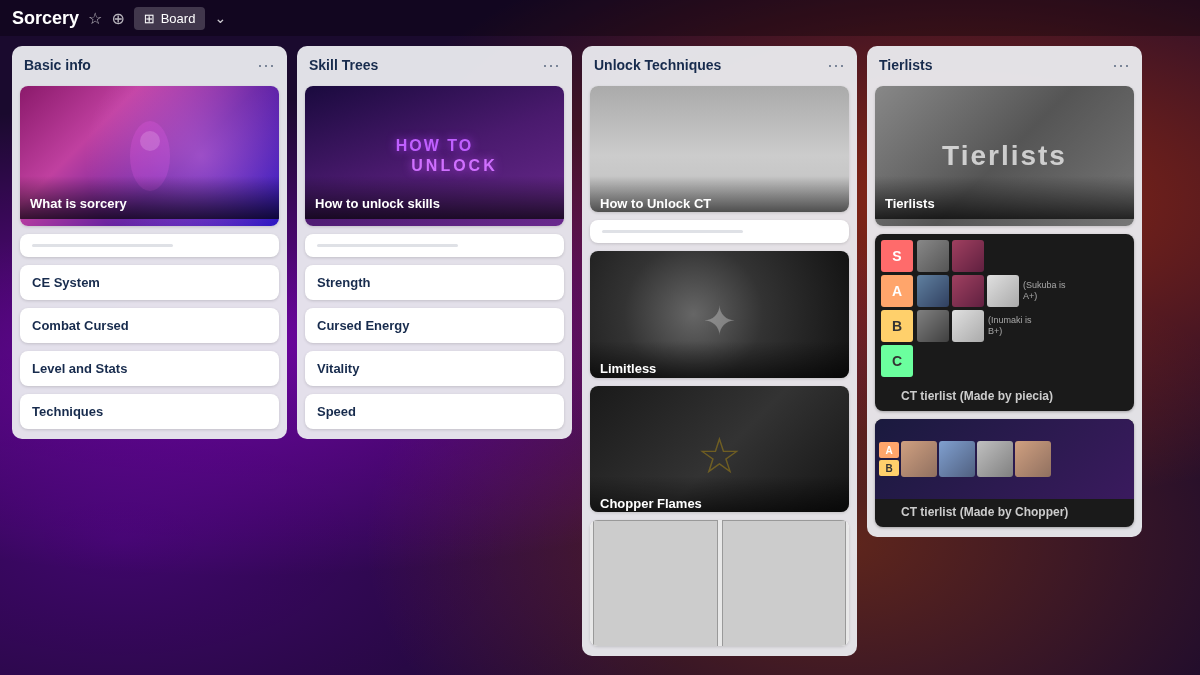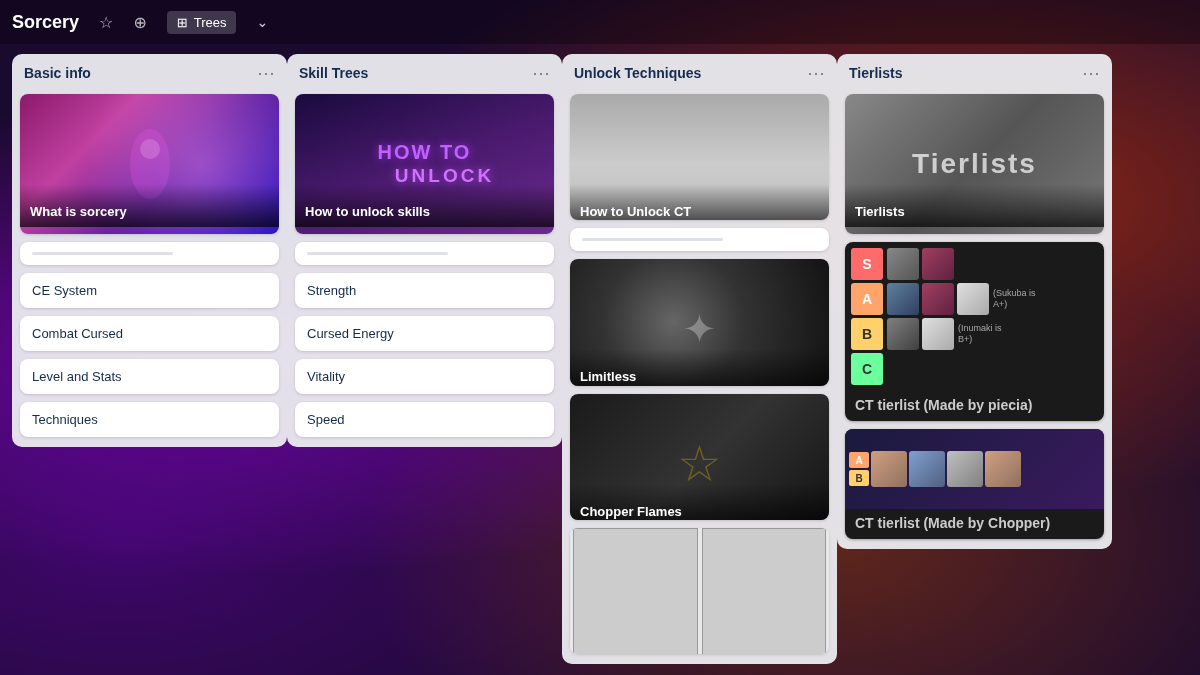--- a/index.html
+++ b/index.html
@@ -25,23 +25,23 @@
       z-index: 0;
     }
 
     
     .navbar {
       position: relative;
       z-index: 10;
       display: flex;
       align-items: center;
       padding: 12px 12px;
-      height: 44px;
+      height: 36px;
       background: rgba(0,0,0,0.3);
-      gap: 20px;
+      gap: 9px;
     }
     .nav-title {
       font-size: 18px;
       font-weight: 700;
       color: #fff;
     }
     .nav-icon {
       color: rgba(255,255,255,0.7);
       font-size: 16px;
       cursor: pointer;
@@ -62,20 +62,21 @@
       color: rgba(255,255,255,0.8);
       font-size: 14px;
       cursor: pointer;
     }
 
     
     .board {
       position: relative;
       z-index: 5;
       display: flex;
+      gap: 10px;
       padding: 10px 12px;
       height: calc(675px - 48px);
       overflow-x: auto;
       align-items: flex-start;
     }
 
     
     .column {
       background: rgba(235, 236, 240, 0.95);
       border-radius: 10px;
@@ -133,21 +134,21 @@
       font-size: 13px;
       font-weight: 600;
       padding: 20px 10px 8px;
     }
 
     
     .card-text {
       padding: 10px 12px;
       font-size: 13px;
       color: #172b4d;
-      font-weight: 400;
+      font-weight: 700;
     }
 
     
     .card-divider {
       background: #fff;
       border-radius: 8px;
       padding: 10px 12px;
       box-shadow: 0 1px 3px rgba(0,0,0,0.15);
     }
     .card-divider-line {
@@ -179,30 +180,30 @@
       width: 100%;
       height: 100%;
       background: linear-gradient(160deg, #1a0a3e, #4a1a6e, #6a2a8e);
       display: flex;
       align-items: center;
       justify-content: center;
       flex-direction: column;
       gap: 2px;
     }
     .how-to-text {
-      font-size: 20px;
+      font-size: 16px;
       font-weight: 900;
       color: #c060ff;
       text-shadow: 0 0 10px rgba(180,60,255,0.8);
       letter-spacing: 2px;
       line-height: 1.1;
       text-transform: uppercase;
     }
     .unlock-text {
-      font-size: 19px;
+      font-size: 16px;
       font-weight: 900;
       color: #d070ff;
       text-shadow: 0 0 10px rgba(200,80,255,0.8);
       letter-spacing: 3px;
       text-align: center;
       text-transform: uppercase;
       margin-left: 40px;
     }
 
     .fake-img-ct {
@@ -323,22 +324,22 @@
     .tier-avatar-2 { background: linear-gradient(135deg, #a04060, #602040); }
     .tier-avatar-3 { background: linear-gradient(135deg, #6080a0, #304060); }
     .tier-avatar-4 { background: linear-gradient(135deg, #808080, #404040); }
     .tier-avatar-5 { background: linear-gradient(135deg, #e0e0e0, #aaa); }
     .tier-note {
       font-size: 9px;
       color: rgba(255,255,255,0.6);
       line-height: 1.2;
     }
     .tierlist-footer {
-      padding: 6px 10px 8px;
-      font-size: 14px;
+      padding: 6px 26px 8px;
+      font-size: 12px;
       font-weight: 600;
       color: #ccc;
     }
 
     .ct-tierlist2-img {
       height: 80px;
       background: linear-gradient(135deg, #1a1a3e, #3a1a5e);
       display: flex;
       align-items: center;
       overflow: hidden;
@@ -375,21 +376,21 @@
 <body>
 
 <div class="bg"></div>
 
 <nav class="navbar">
   <span class="nav-title">Sorcery</span>
   <span class="nav-icon">☆</span>
   <span class="nav-icon">⊕</span>
   <button class="nav-board-btn">
     <span>⊞</span>
-    <span>Trees</span>
+    <span>Board</span>
   </button>
   <span class="nav-chevron">⌄</span>
 </nav>
 
 <div class="board">
 
   <div class="column">
     <div class="column-header">
       <span class="column-title">Basic info</span>
       <button class="column-menu">···</button>

